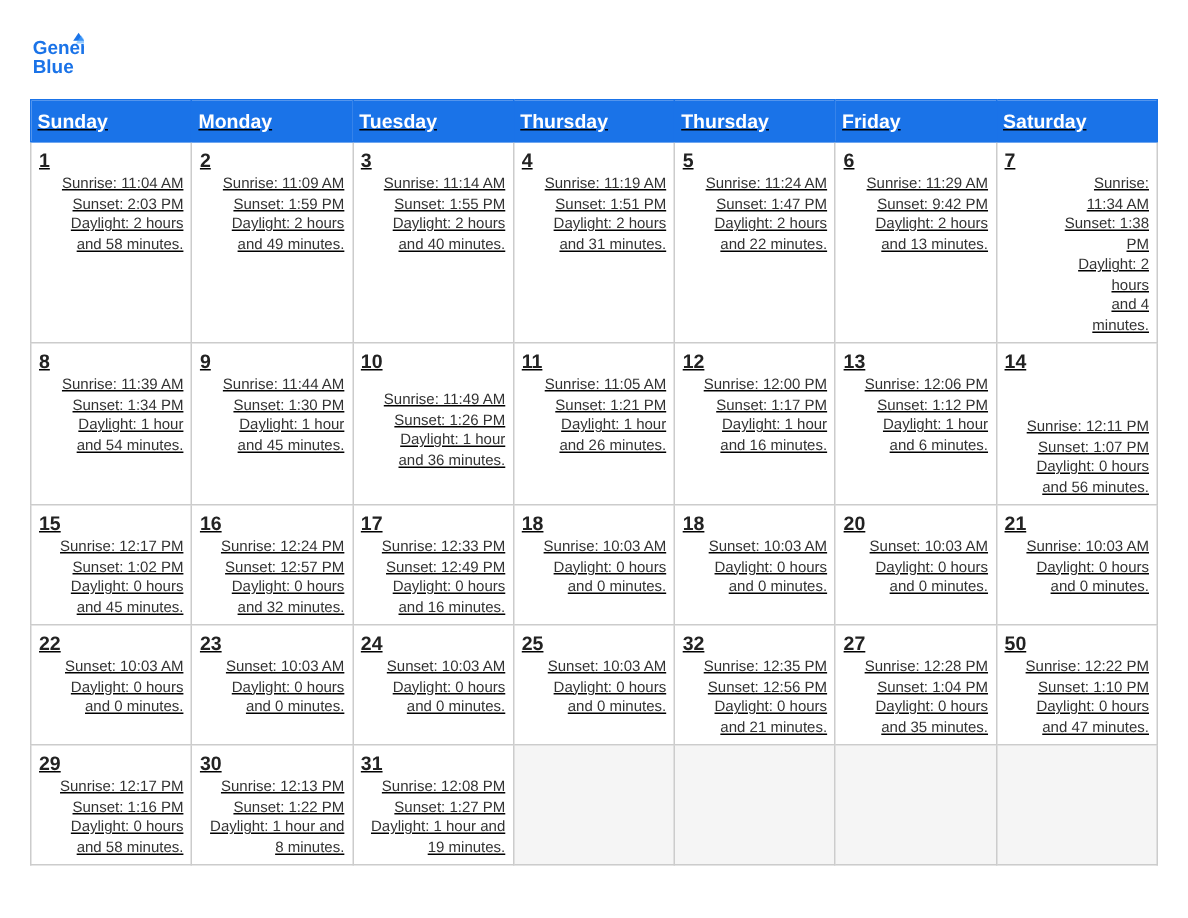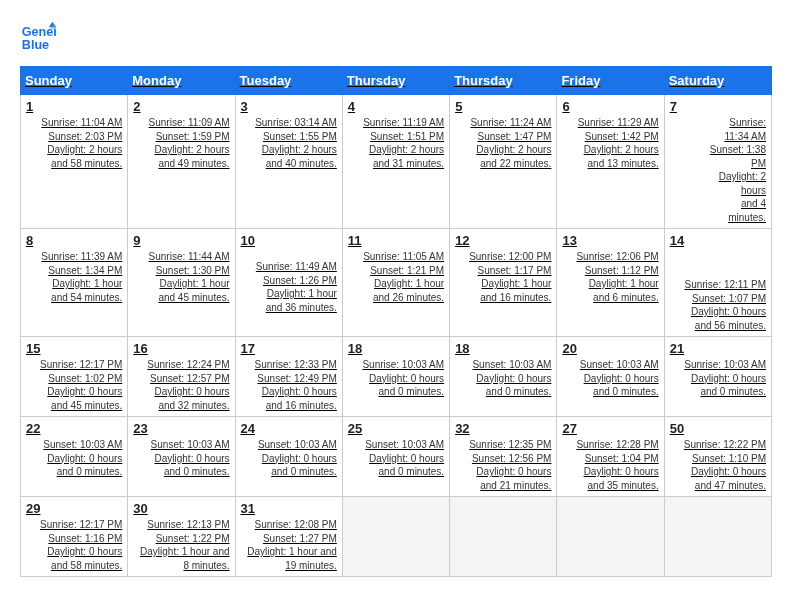--- a/index.html
+++ b/index.html
@@ -116,21 +116,21 @@
         </td>
         <td>
           <div class="day-num">2</div>
           <div class="day-info" style="white-space: pre-line;">Sunrise: 11:09 AM
 Sunset: 1:59 PM
 Daylight: 2 hours
 and 49 minutes.</div>
         </td>
         <td>
           <div class="day-num">3</div>
-          <div class="day-info" style="white-space: pre-line;">Sunrise: 03:14 AM
+          <div class="day-info" style="white-space: pre-line;">Sunrise: 11:14 AM
 Sunset: 1:55 PM
 Daylight: 2 hours
 and 40 minutes.</div>
         </td>
         <td>
           <div class="day-num">4</div>
           <div class="day-info" style="white-space: pre-line;">Sunrise: 11:19 AM
 Sunset: 1:51 PM
 Daylight: 2 hours
 and 31 minutes.</div>
@@ -138,21 +138,21 @@
         <td>
           <div class="day-num">5</div>
           <div class="day-info" style="white-space: pre-line;">Sunrise: 11:24 AM
 Sunset: 1:47 PM
 Daylight: 2 hours
 and 22 minutes.</div>
         </td>
         <td>
           <div class="day-num">6</div>
           <div class="day-info" style="white-space: pre-line;">Sunrise: 11:29 AM
-Sunset: 1:42 PM
+Sunset: 9:42 PM
 Daylight: 2 hours
 and 13 minutes.</div>
         </td>
         <td>
           <div class="day-num">7</div>
           <div class="day-info" style="white-space: pre-line; margin-left: 40px;">Sunrise: 11:34 AM
 Sunset: 1:38 PM
 Daylight: 2 hours
 and 4 minutes.</div>
         </td>

